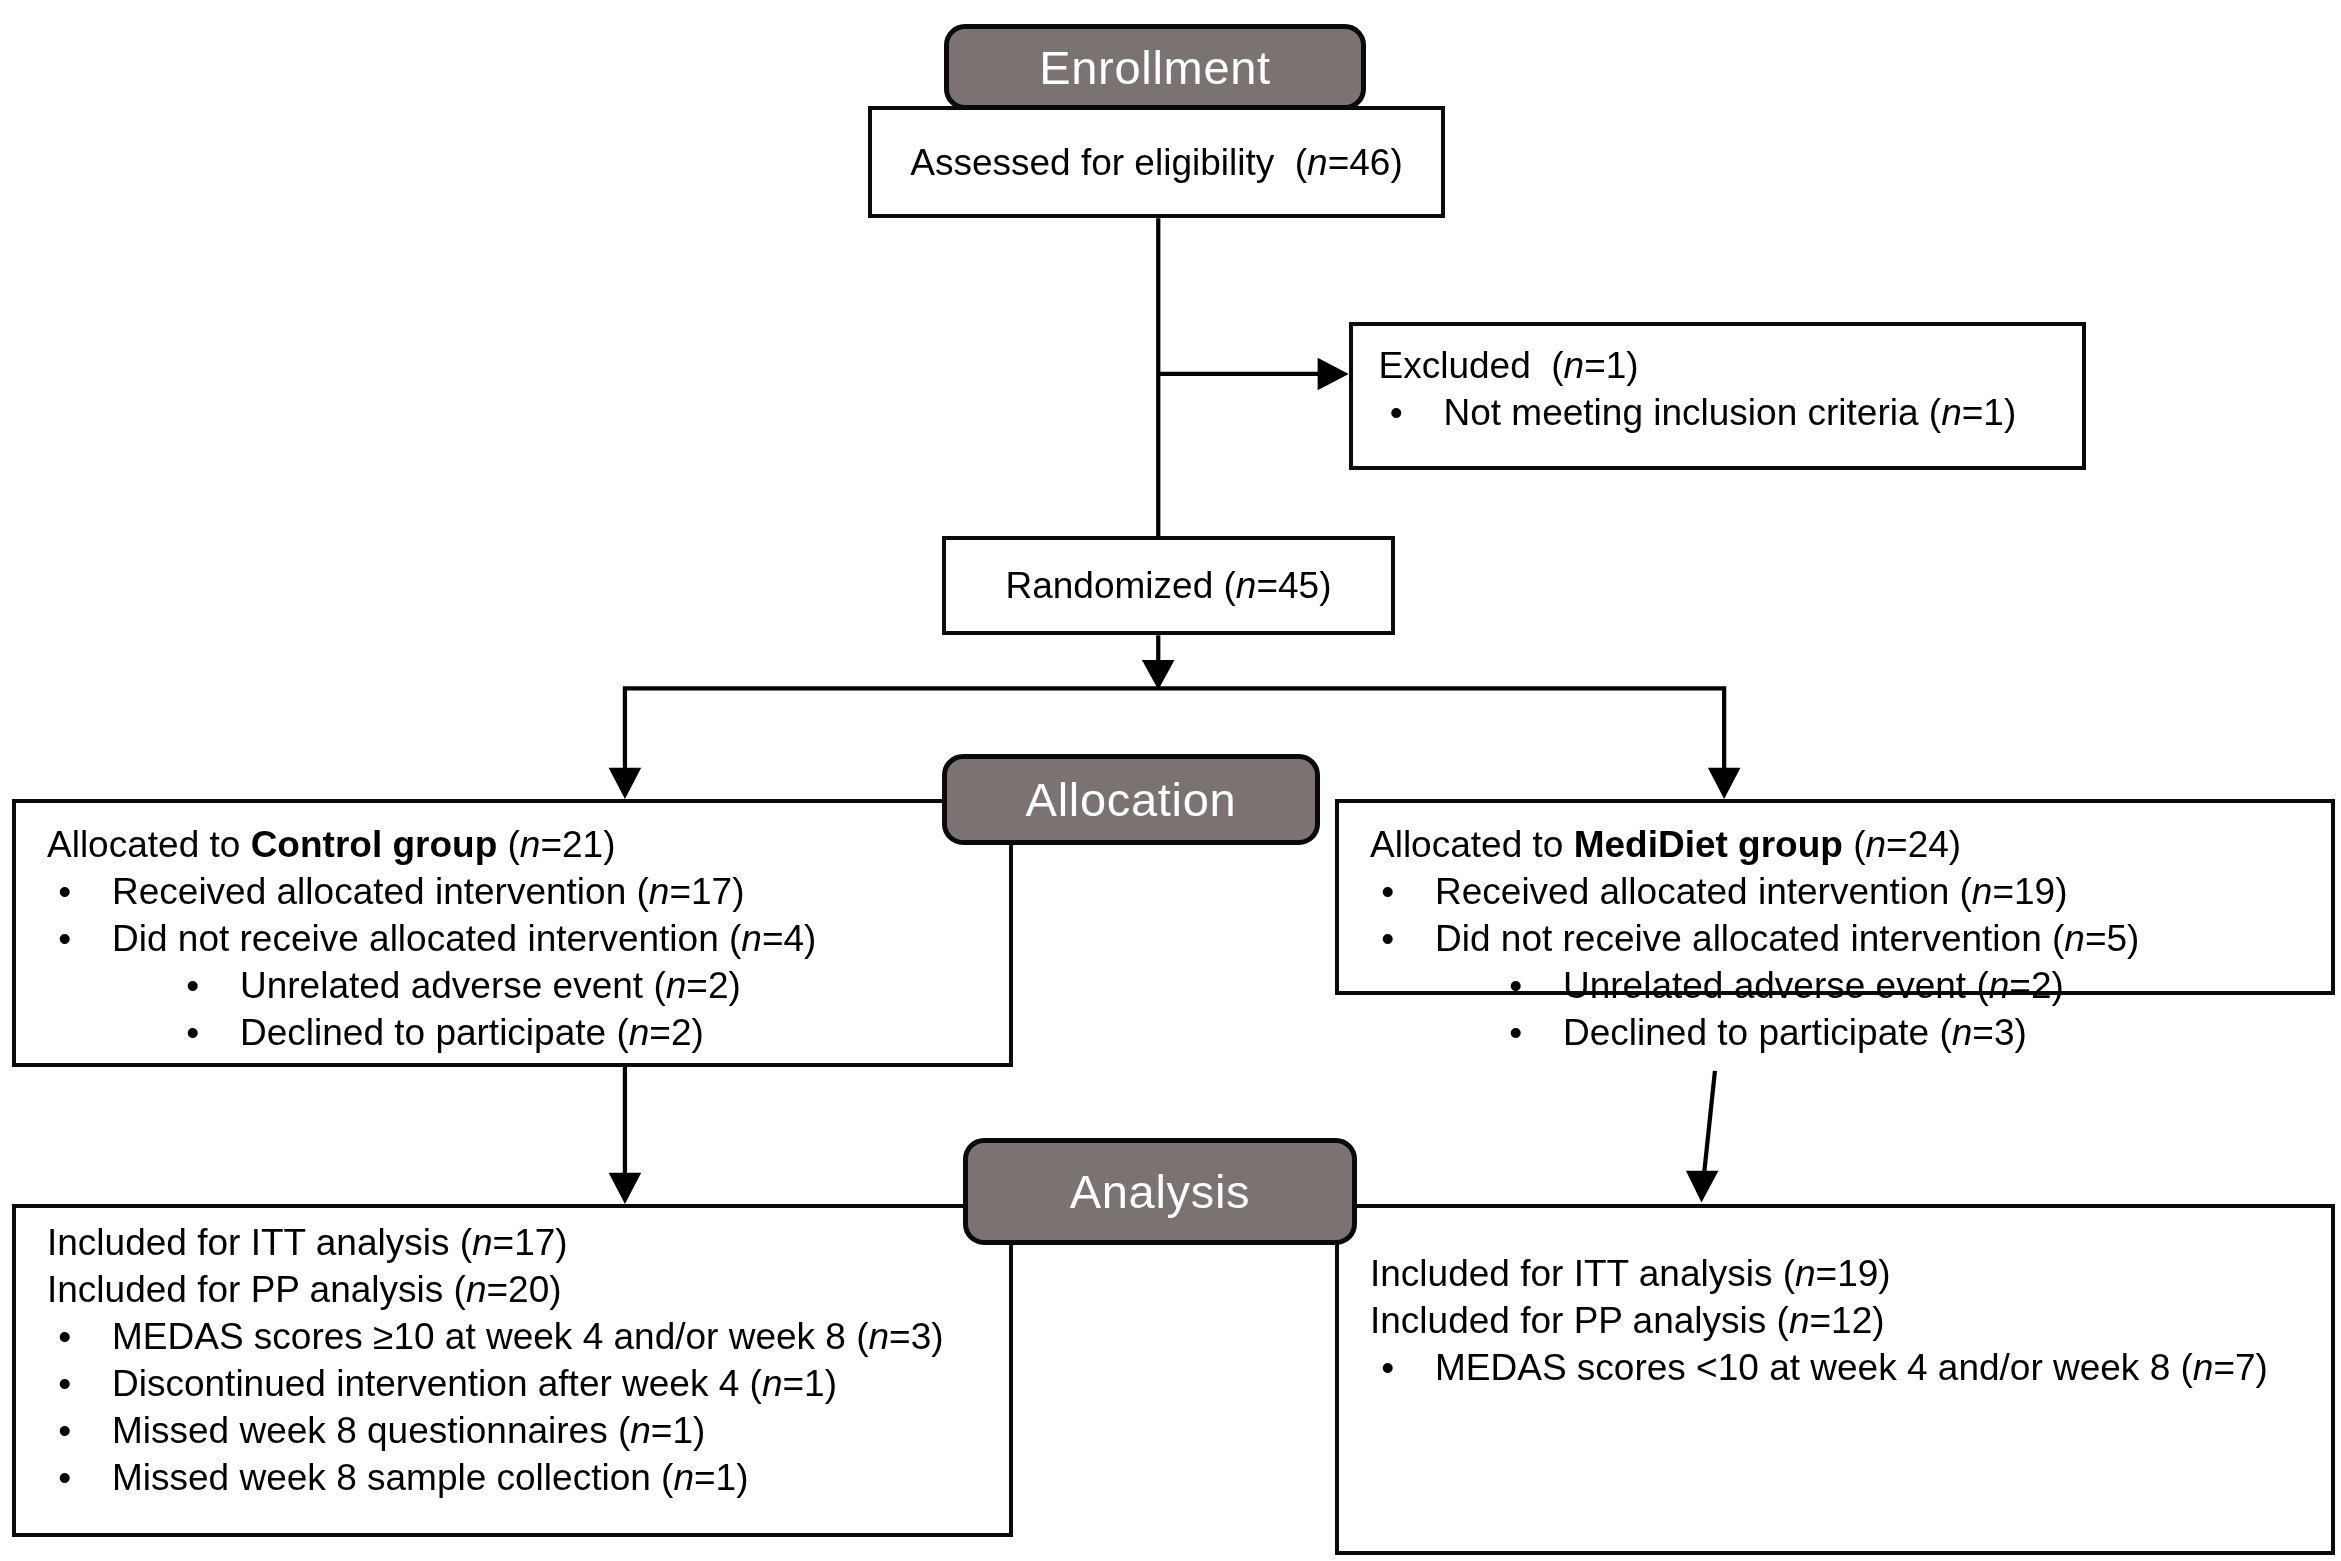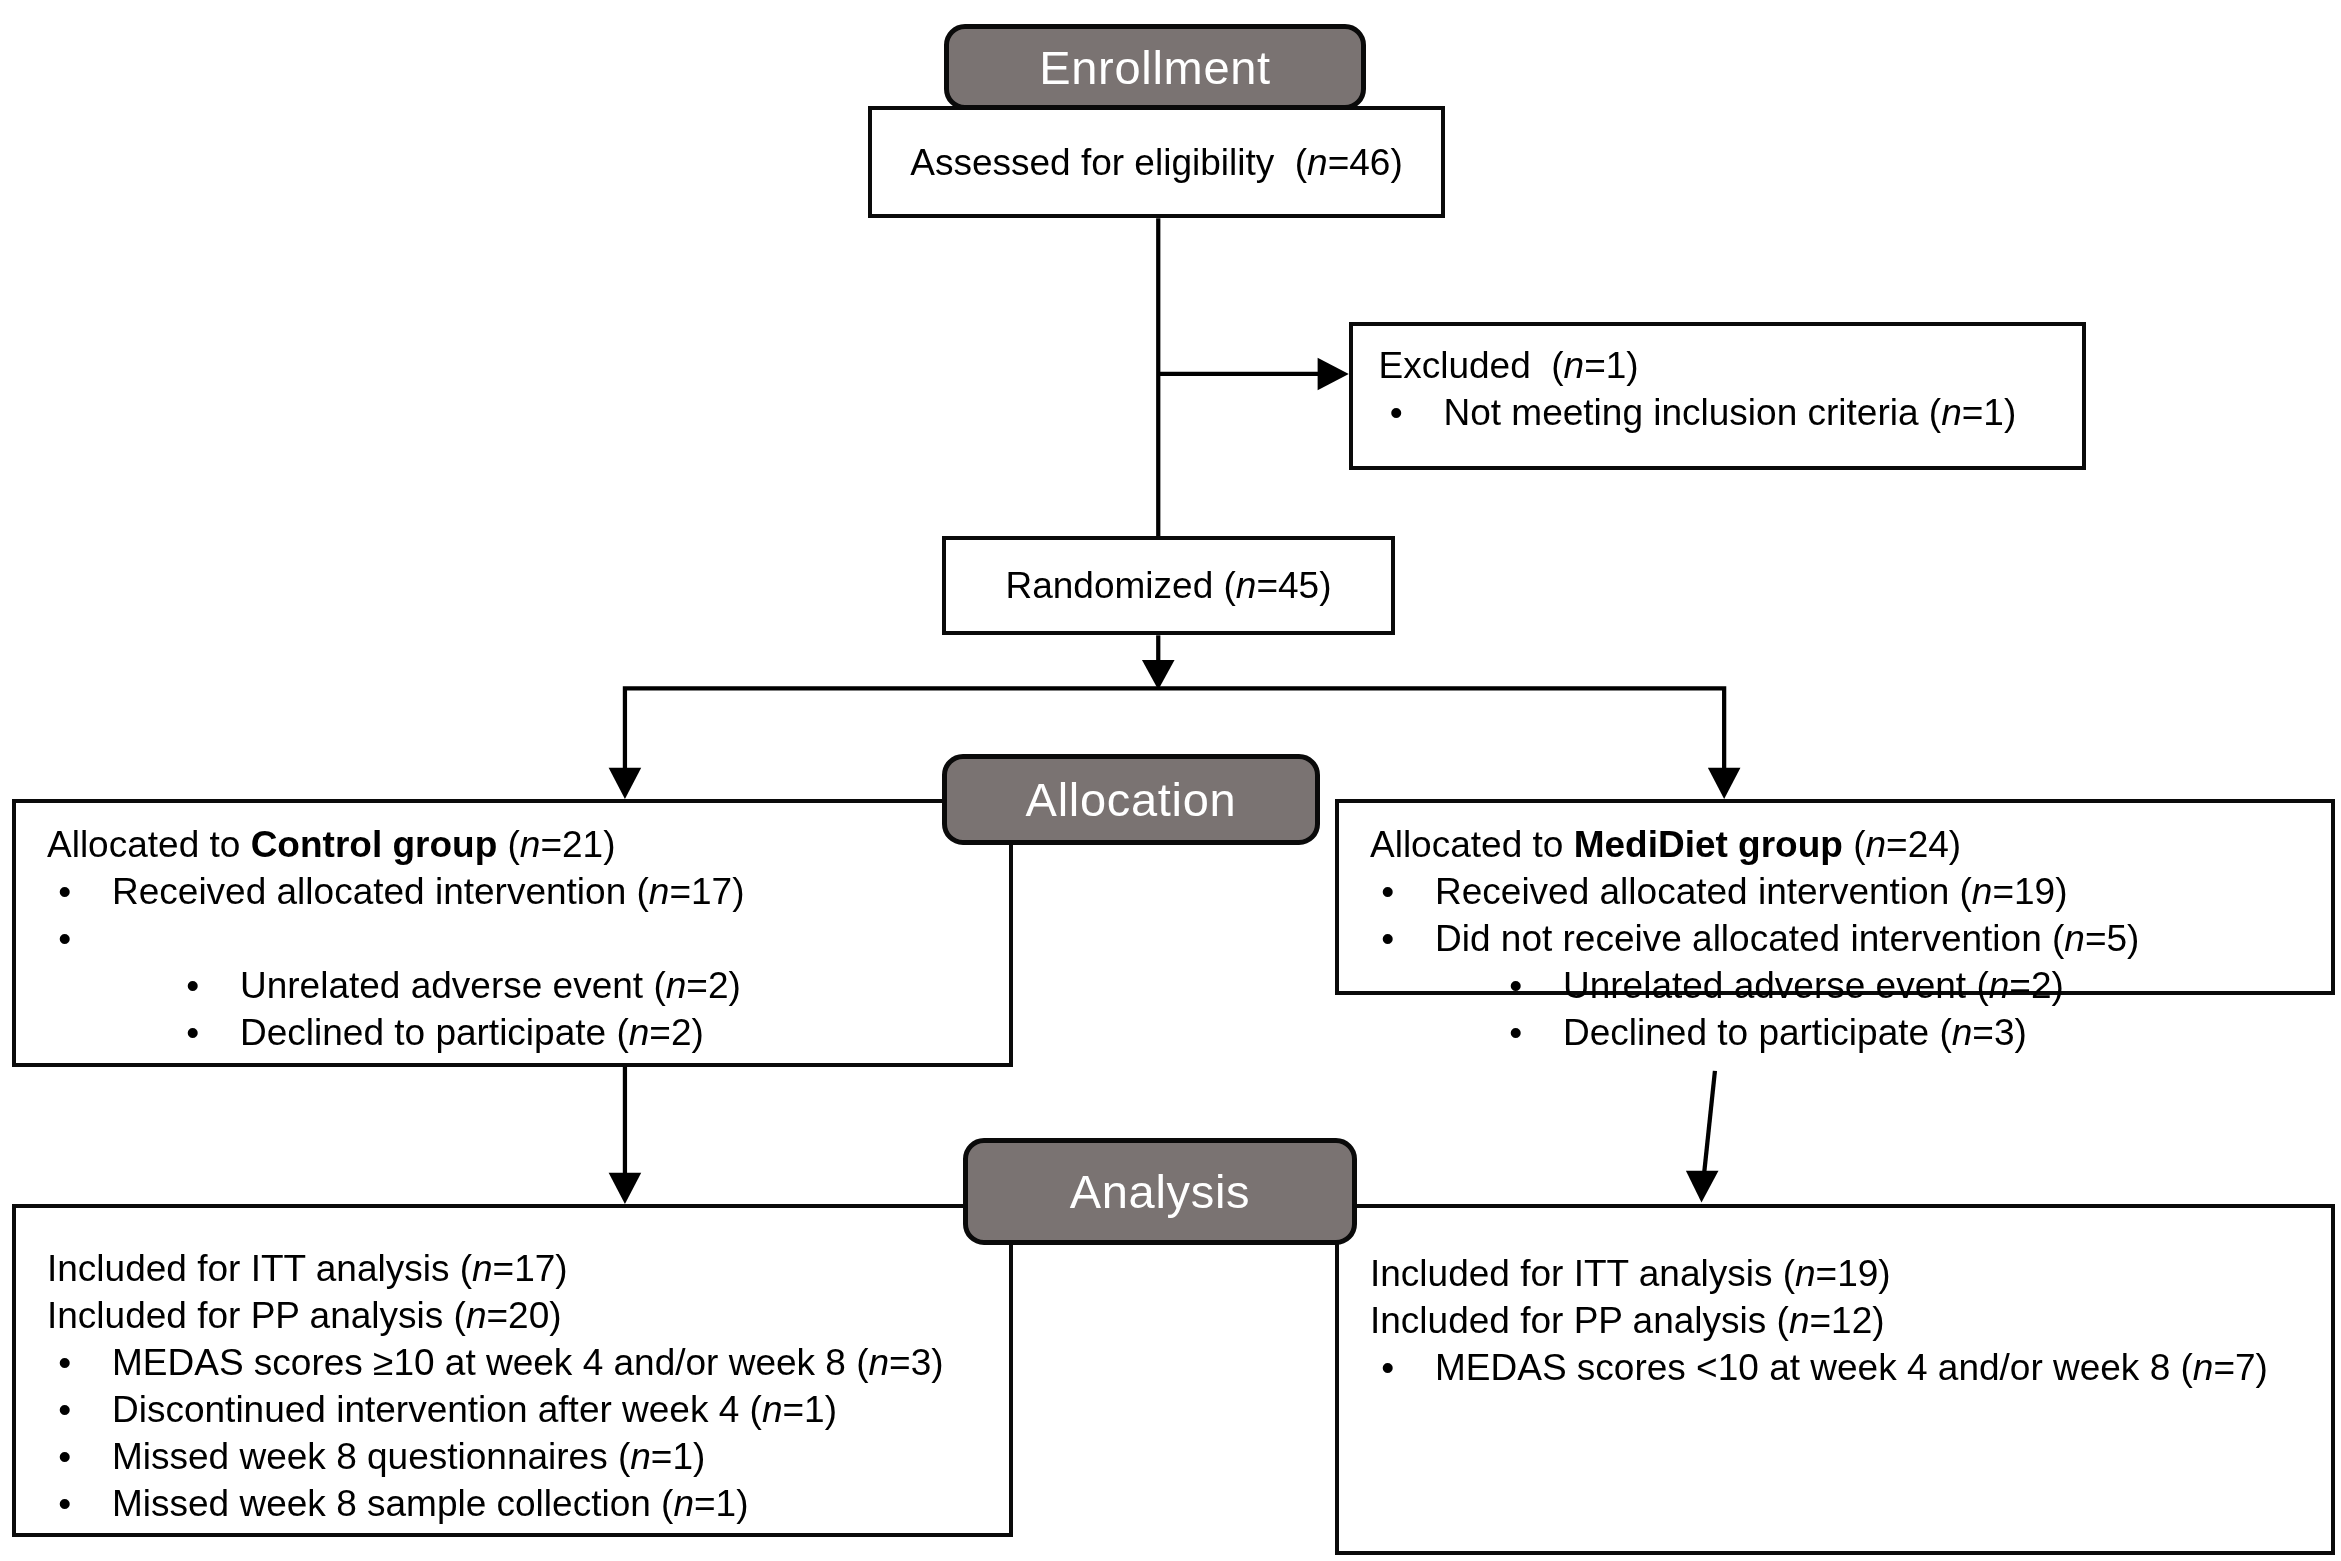--- a/index.html
+++ b/index.html
@@ -90,21 +90,21 @@
   
   #tab-enrollment { left: 944px; top: 24px;  width: 422px; height: 86px; }
   #tab-allocation { left: 942px; top: 754px; width: 378px; height: 91px; justify-content: center; }
   #tab-analysis   { left: 963px; top: 1138px; width: 394px; height: 107px; }
 
   #box-assessed          { left: 868px; top: 106px;  width: 577px;  height: 112px; }
   #box-excluded          { left: 1349px; top: 322px;  width: 737px; height: 148px; padding: 15.6px 11.3px 0 25.5px; }
   #box-randomized        { left: 942px; top: 536px;  width: 453px;  height: 99px; }
   #box-control           { left: 12px;   top: 799px; width: 1001px; height: 268px; }
   #box-medidiet          { left: 1335px; top: 799px; width: 1000px; height: 196px; }
-  #box-analysis-control  { left: 12px;   top: 1204px; width: 1001px; height: 333px; padding-top: 37px; }
+  #box-analysis-control  { left: 12px;   top: 1204px; width: 1001px; height: 333px; padding-top: 11px; }
   #box-analysis-medidiet { left: 1335px; top: 1204px; width: 1000px; height: 351px; padding-top: 42px; }
 </style>
 </head>
 <body>
 
 <div class="canvas">
 
   <svg class="connectors" viewBox="0 0 3306 2204" aria-hidden="true">
 
     <line class="ln" x1="1635" y1="308" x2="1635" y2="757"></line>
@@ -159,20 +159,21 @@
   <div class="box left-box" id="box-control">
       <div class="line">
         <span class="txt"><span>Allocated to </span><span class="b">Control group</span><span> (</span><span class="i">n</span><span>=21)</span></span>
       </div>
       <div class="line">
         <span class="bullet">•</span>
         <span class="txt"><span>Received allocated intervention (</span><span class="i">n</span><span>=17)</span></span>
       </div>
       <div class="line">
         <span class="bullet">•</span>
+        <span class="txt"><span>Did not receive allocated intervention (</span><span class="i">n</span><span>=4)</span></span>
       </div>
       <div class="line indent">
         <span class="bullet">•</span>
         <span class="txt"><span>Unrelated adverse event (</span><span class="i">n</span><span>=2)</span></span>
       </div>
       <div class="line indent">
         <span class="bullet">•</span>
         <span class="txt"><span>Declined to participate (</span><span class="i">n</span><span>=2)</span></span>
       </div>
     </div>

